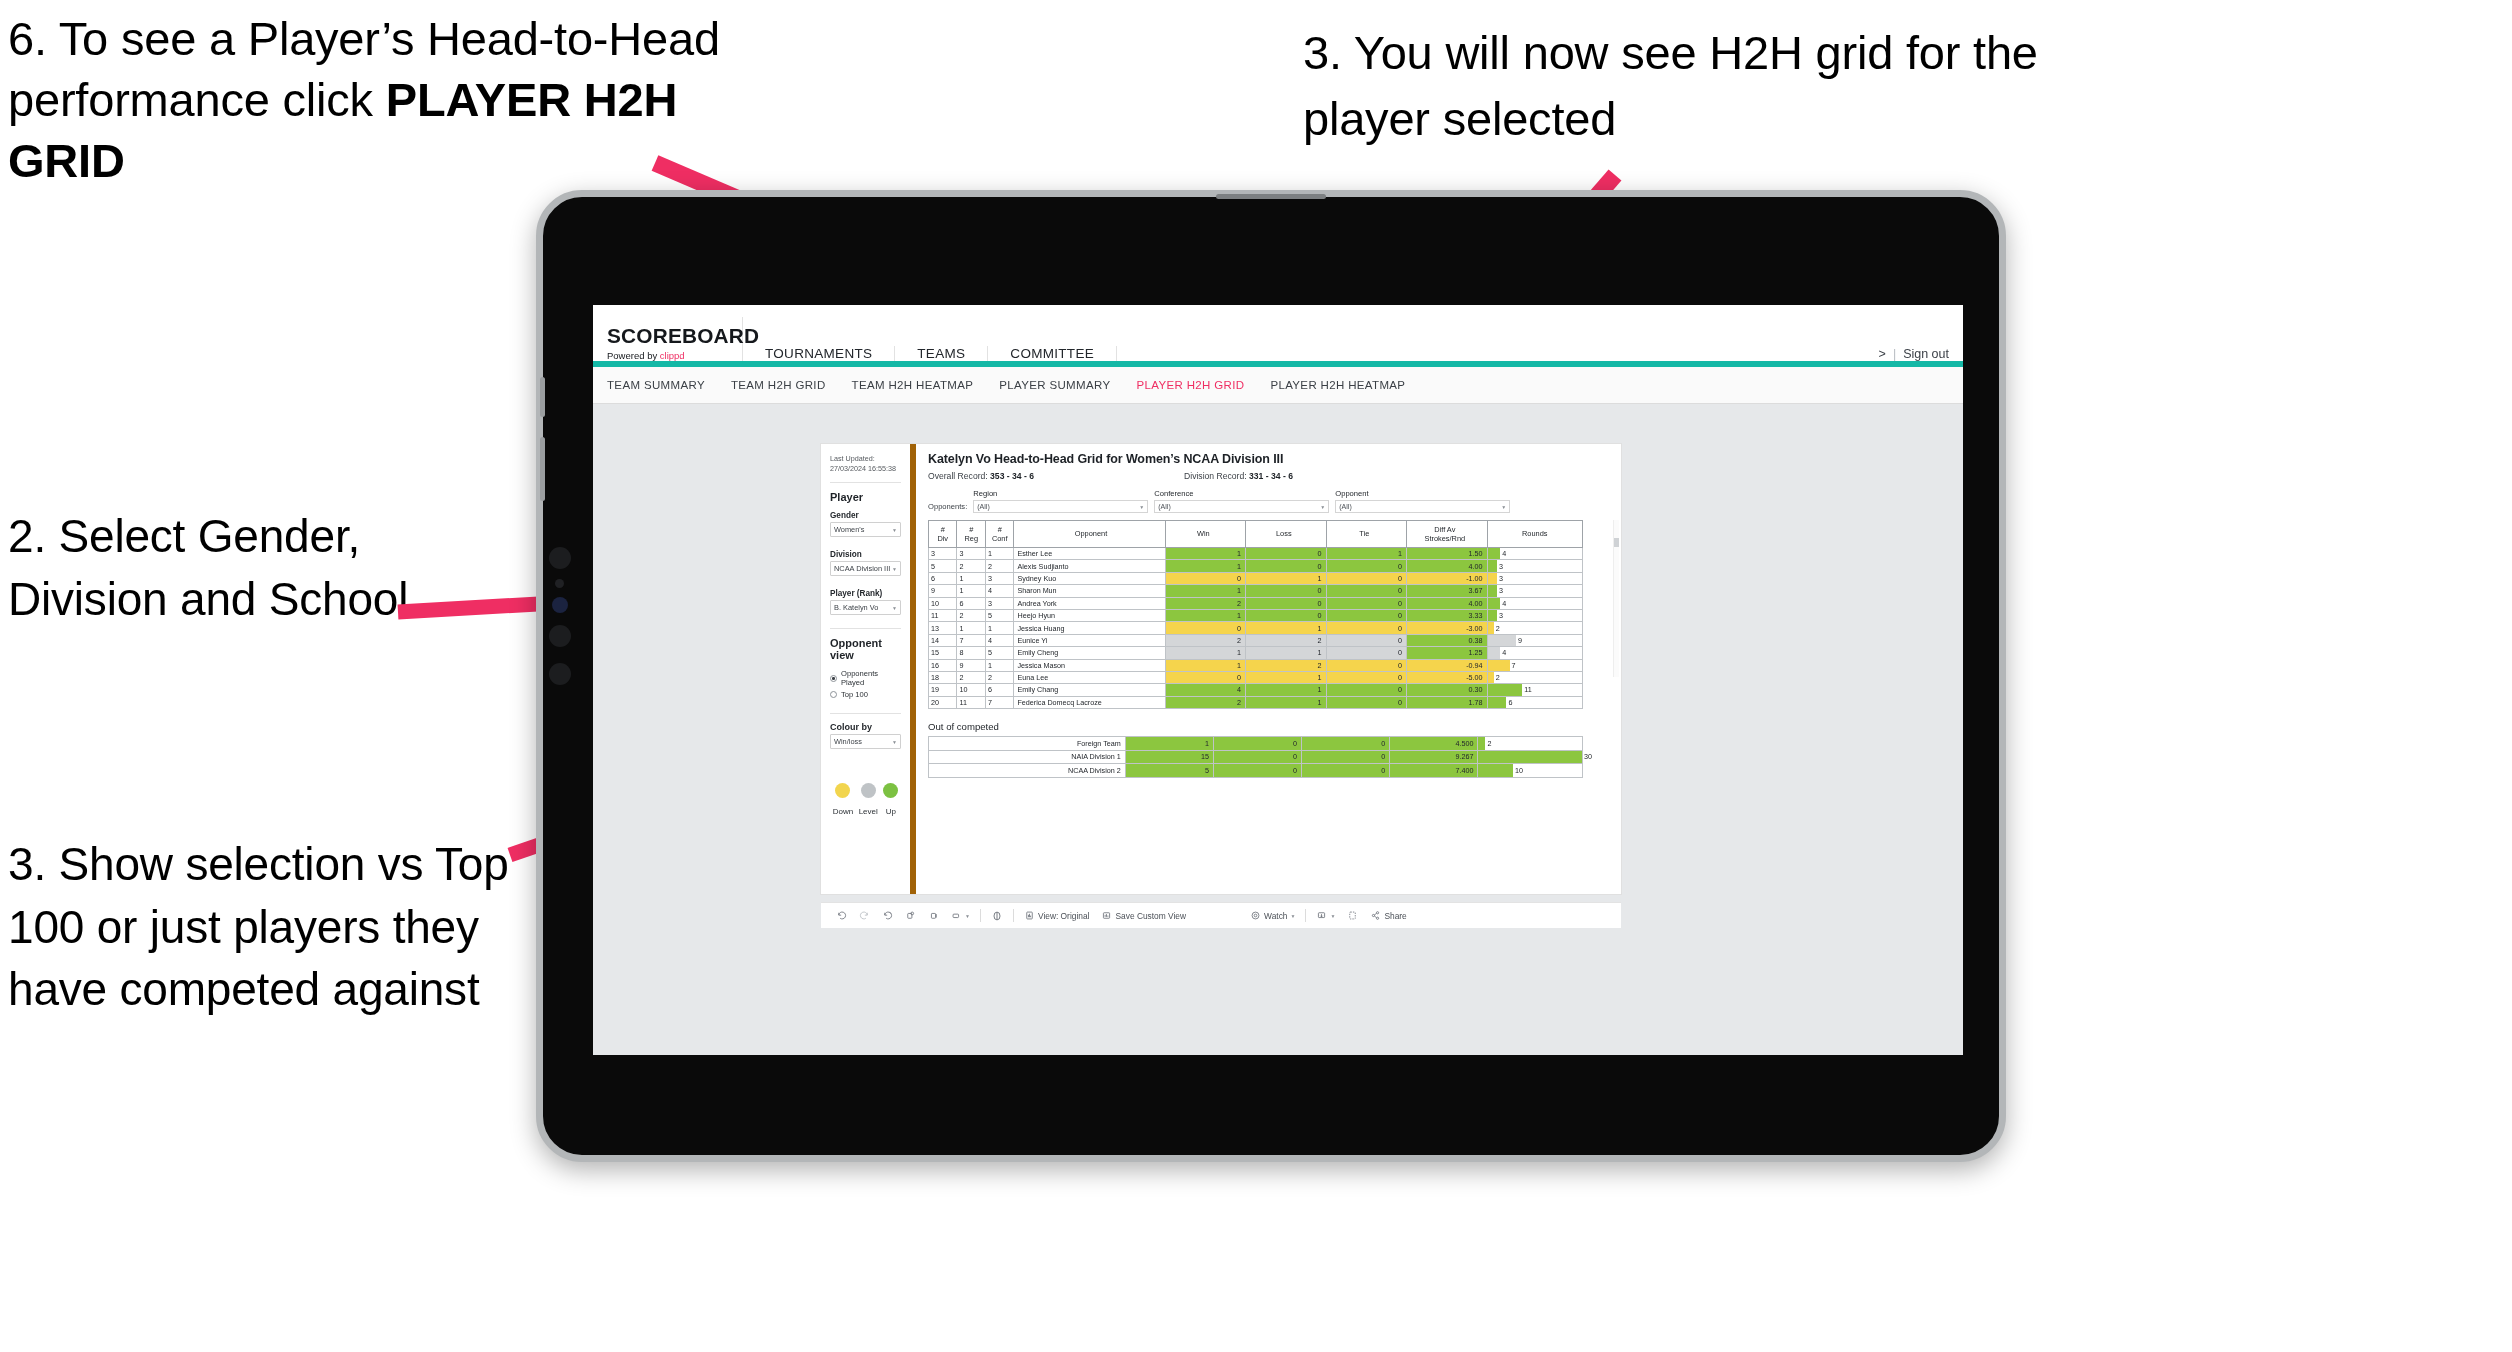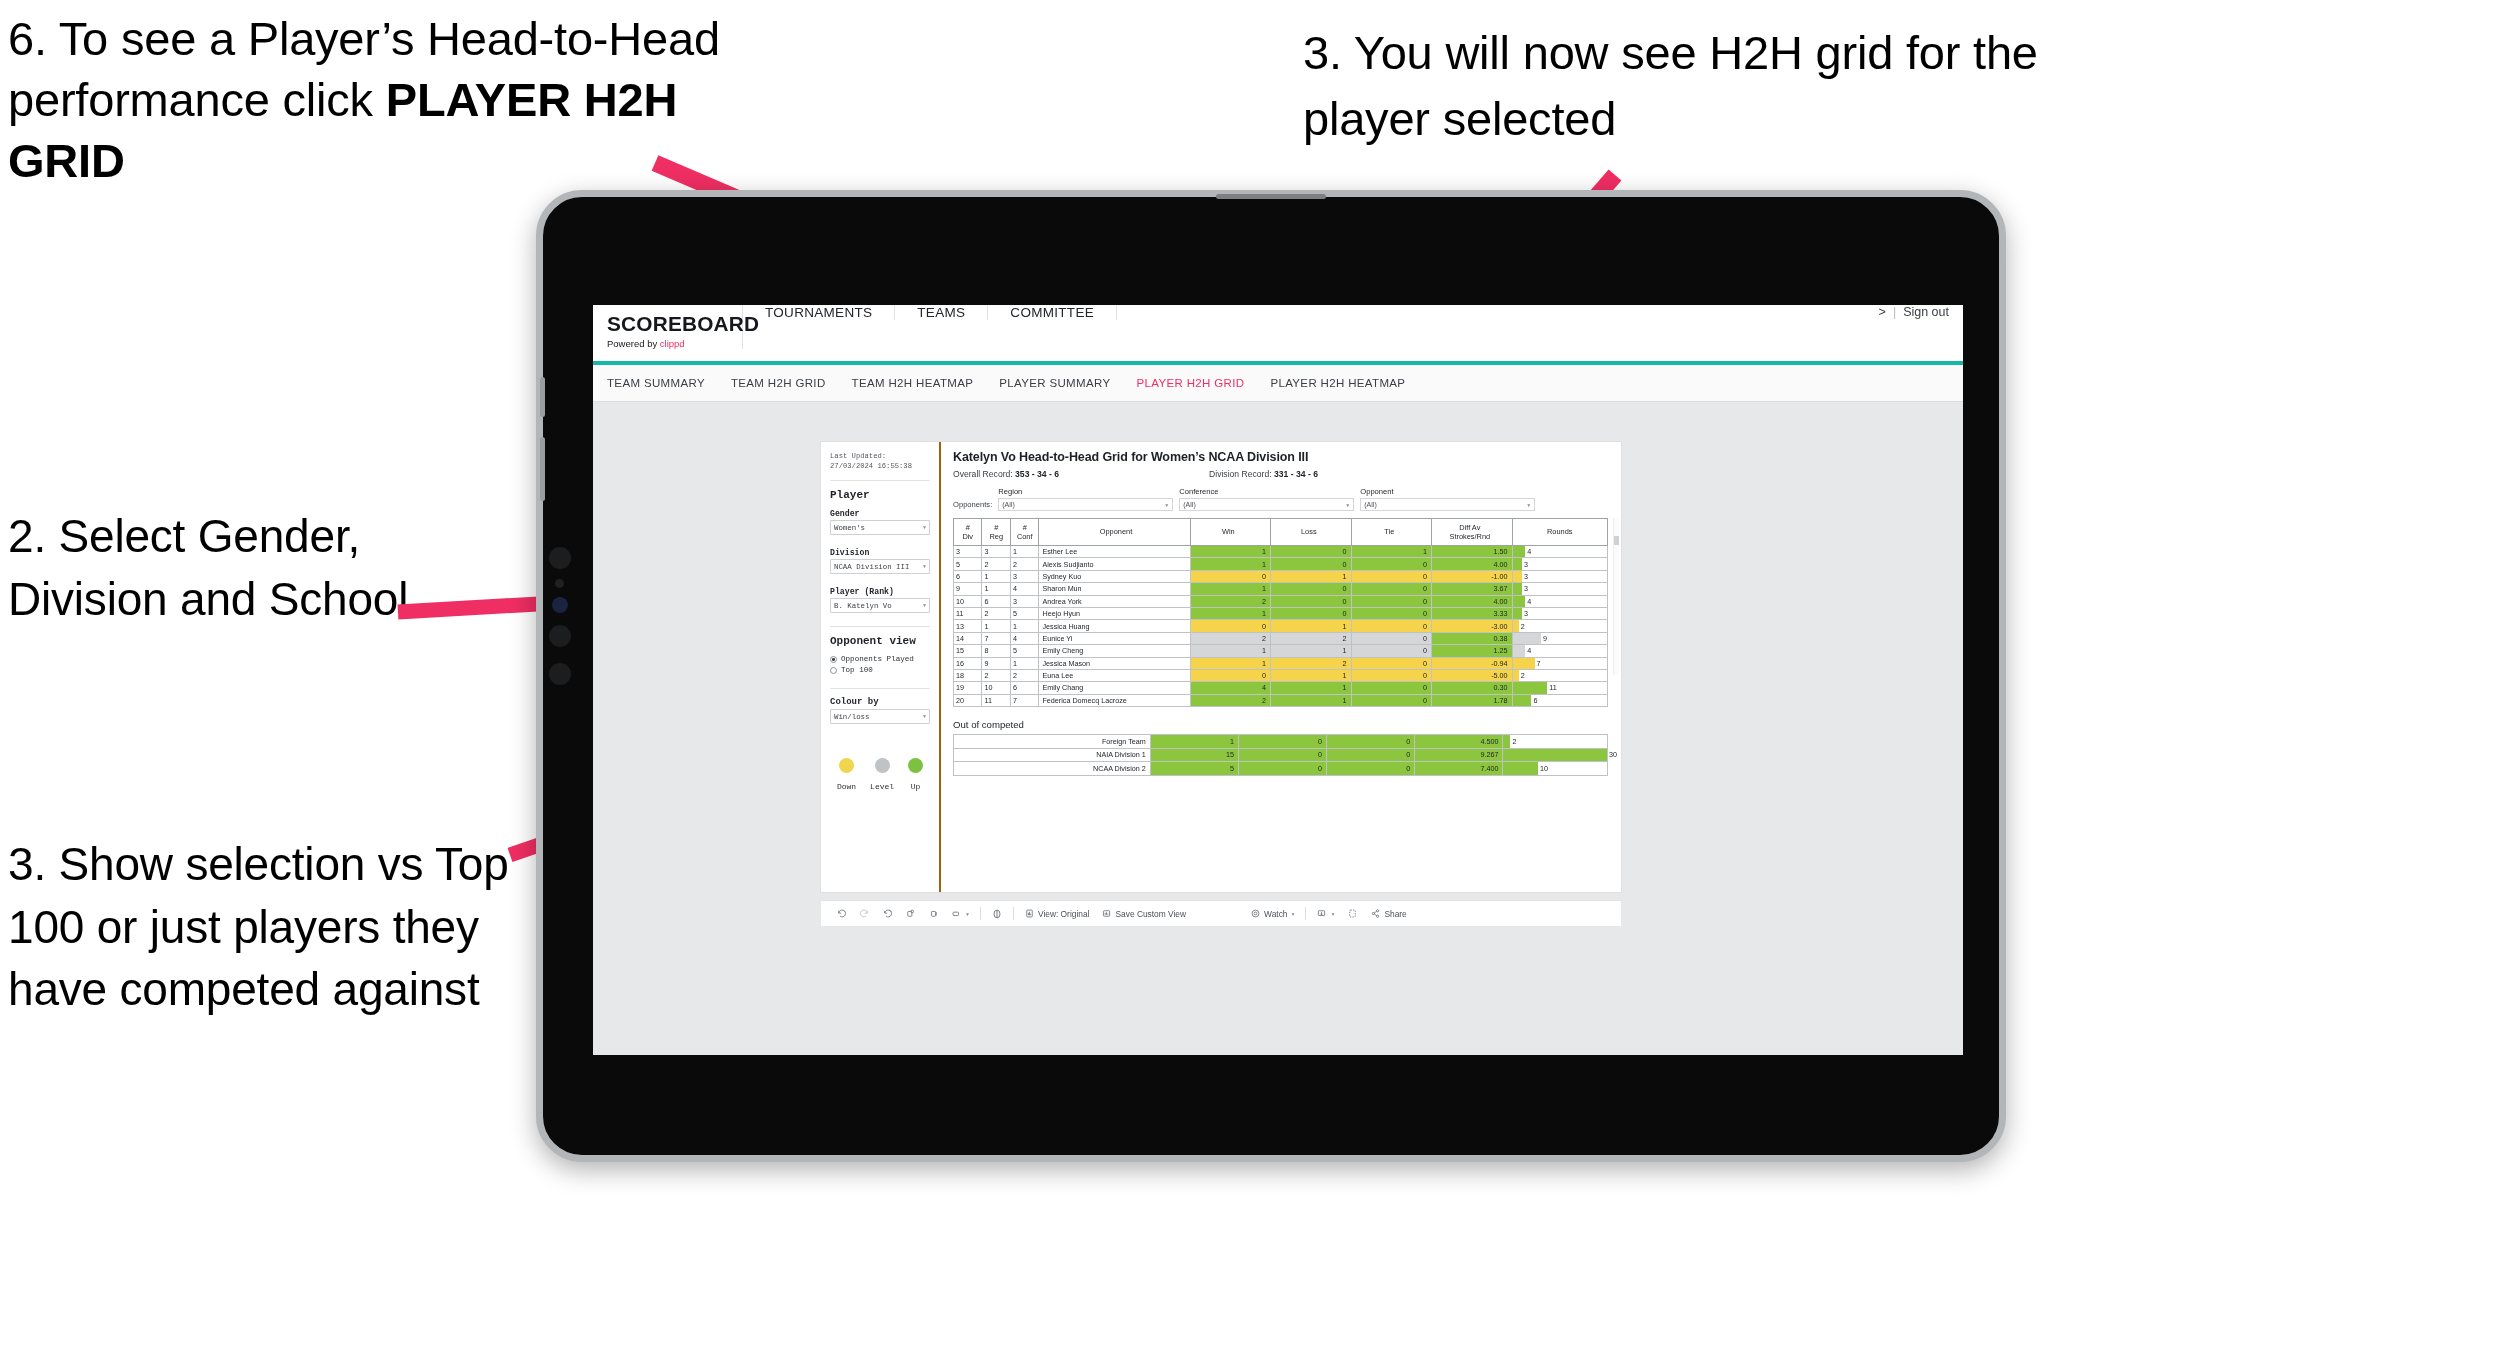--- a/index.html
+++ b/index.html
@@ -49,21 +49,21 @@
   #lc4{top:428px;width:22px;height:22px;background:#1c1d1f;}
   #lc5{top:466px;width:22px;height:22px;background:#1c1d1f;}
 
   
   #screen{
     position:absolute;left:50px;top:108px;width:1370px;height:750px;
     background:#e6e8ea;overflow:hidden;
   }
 
   
-  #topbar{height:56px;background:#fff;display:flex;align-items:flex-start;border-bottom:4px solid #14b8a6;}
+  #topbar{height:56px;background:#fff;display:flex;align-items:flex-end;border-bottom:6px solid #14b8a6;}
   #brand{width:150px;padding:8px 0 0 14px;box-sizing:border-box;border-right:1px solid #e2e2e2;}
   #brand .bname{font-family:"Liberation Sans",sans-serif;font-weight:bold;font-size:20px;letter-spacing:0.2px;color:#15181c;
     transform:scaleX(1.04);transform-origin:left;}
   #brand .bsub{font-size:9.5px;color:#15181c;margin-top:2px;font-weight:normal;}
   #brand .bsub i{color:#ef2e63;font-style:normal;}
   .topnav-item{display:flex;align-items:center;padding:0 22px;font-size:13.5px;color:#22262b;letter-spacing:.3px;border-right:1px solid #e2e2e2;cursor:pointer;}
   #topbar-right{margin-left:auto;display:flex;align-items:center;padding-right:14px;font-size:12.5px;color:#3c4148;gap:7px;}
   #topbar-right .sep{color:#b9bdc2;}
 
   
@@ -72,21 +72,21 @@
   .subnav-item.active{color:#ef2e63;}
 
   
   #canvas{position:relative;height:calc(100% - 92px);background:#e6e8ea;}
   #viz{
     position:absolute;left:228px;top:40px;width:800px;height:450px;
     background:#fff;display:flex;box-shadow:0 0 0 1px #e0e0e0;
   }
 
   
-  #pane{width:120px;border-right:2px solid #a16207;padding:10px 9px 0 9px;box-sizing:border-box;font-family:Liberation Mono, monospace;}
+  #pane{width:95px;border-right:6px solid #a16207;padding:10px 9px 0 9px;box-sizing:border-box;}
   .lastupd{font-size:7.2px;color:#55595e;line-height:1.35;}
   .pane-rule{border-top:1px solid #e2e2e2;margin:9px 0 8px;}
   .pane-h{font-size:11px;font-weight:bold;color:#1e2227;margin-bottom:8px;}
   .pane-lbl{font-size:8.2px;font-weight:bold;color:#24282d;margin:0 0 2px;}
   .pane-sel{
     border:1px solid #d0d0d0;background:#fff;height:13px;border-radius:1px;
     display:flex;align-items:center;justify-content:space-between;padding:0 3px;
     font-size:7.4px;color:#3a3f45;margin-bottom:13px;cursor:pointer;
   }
   .caret{font-size:5px;color:#8b9096;}

